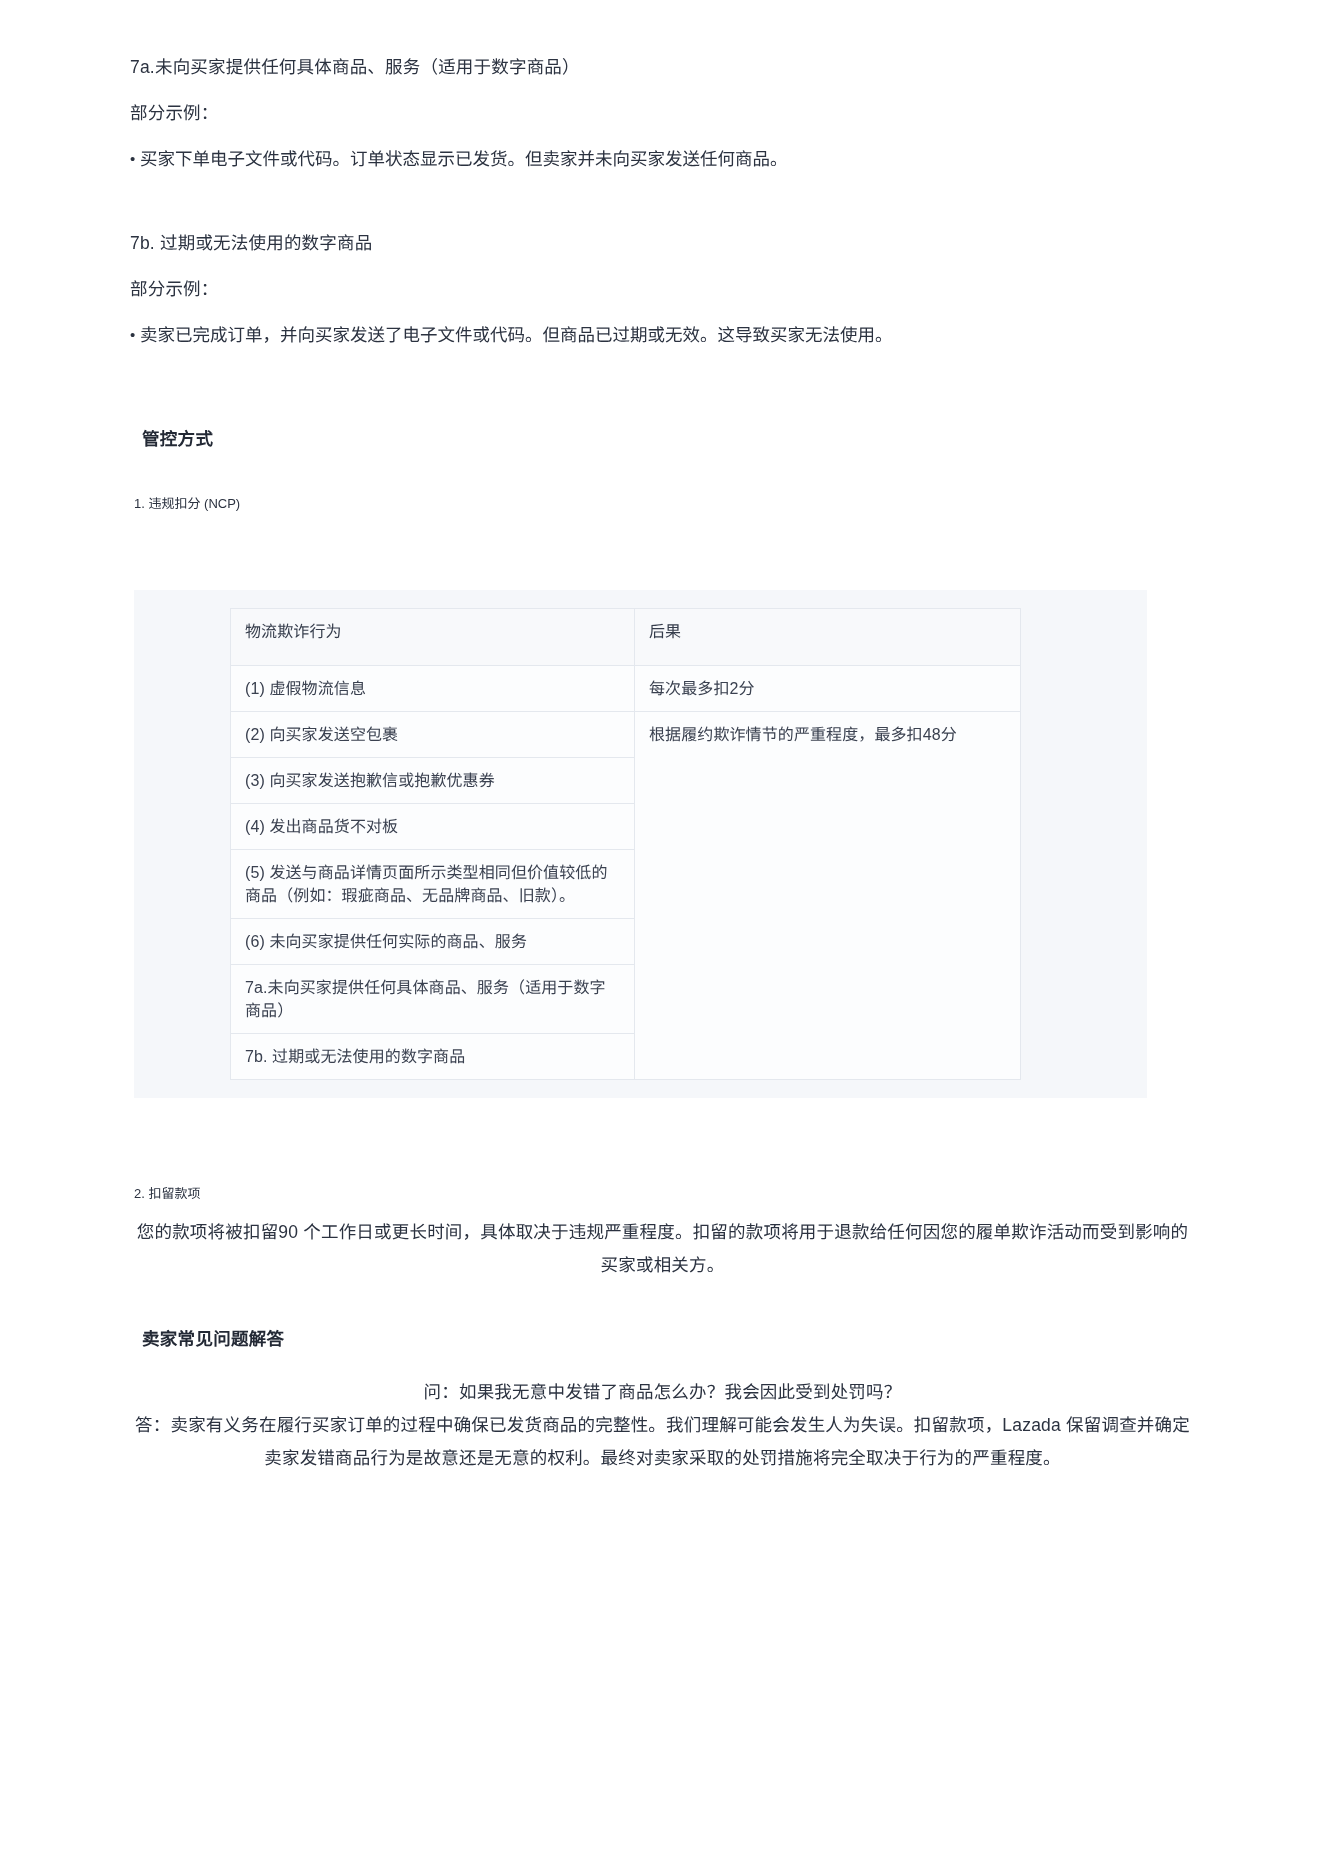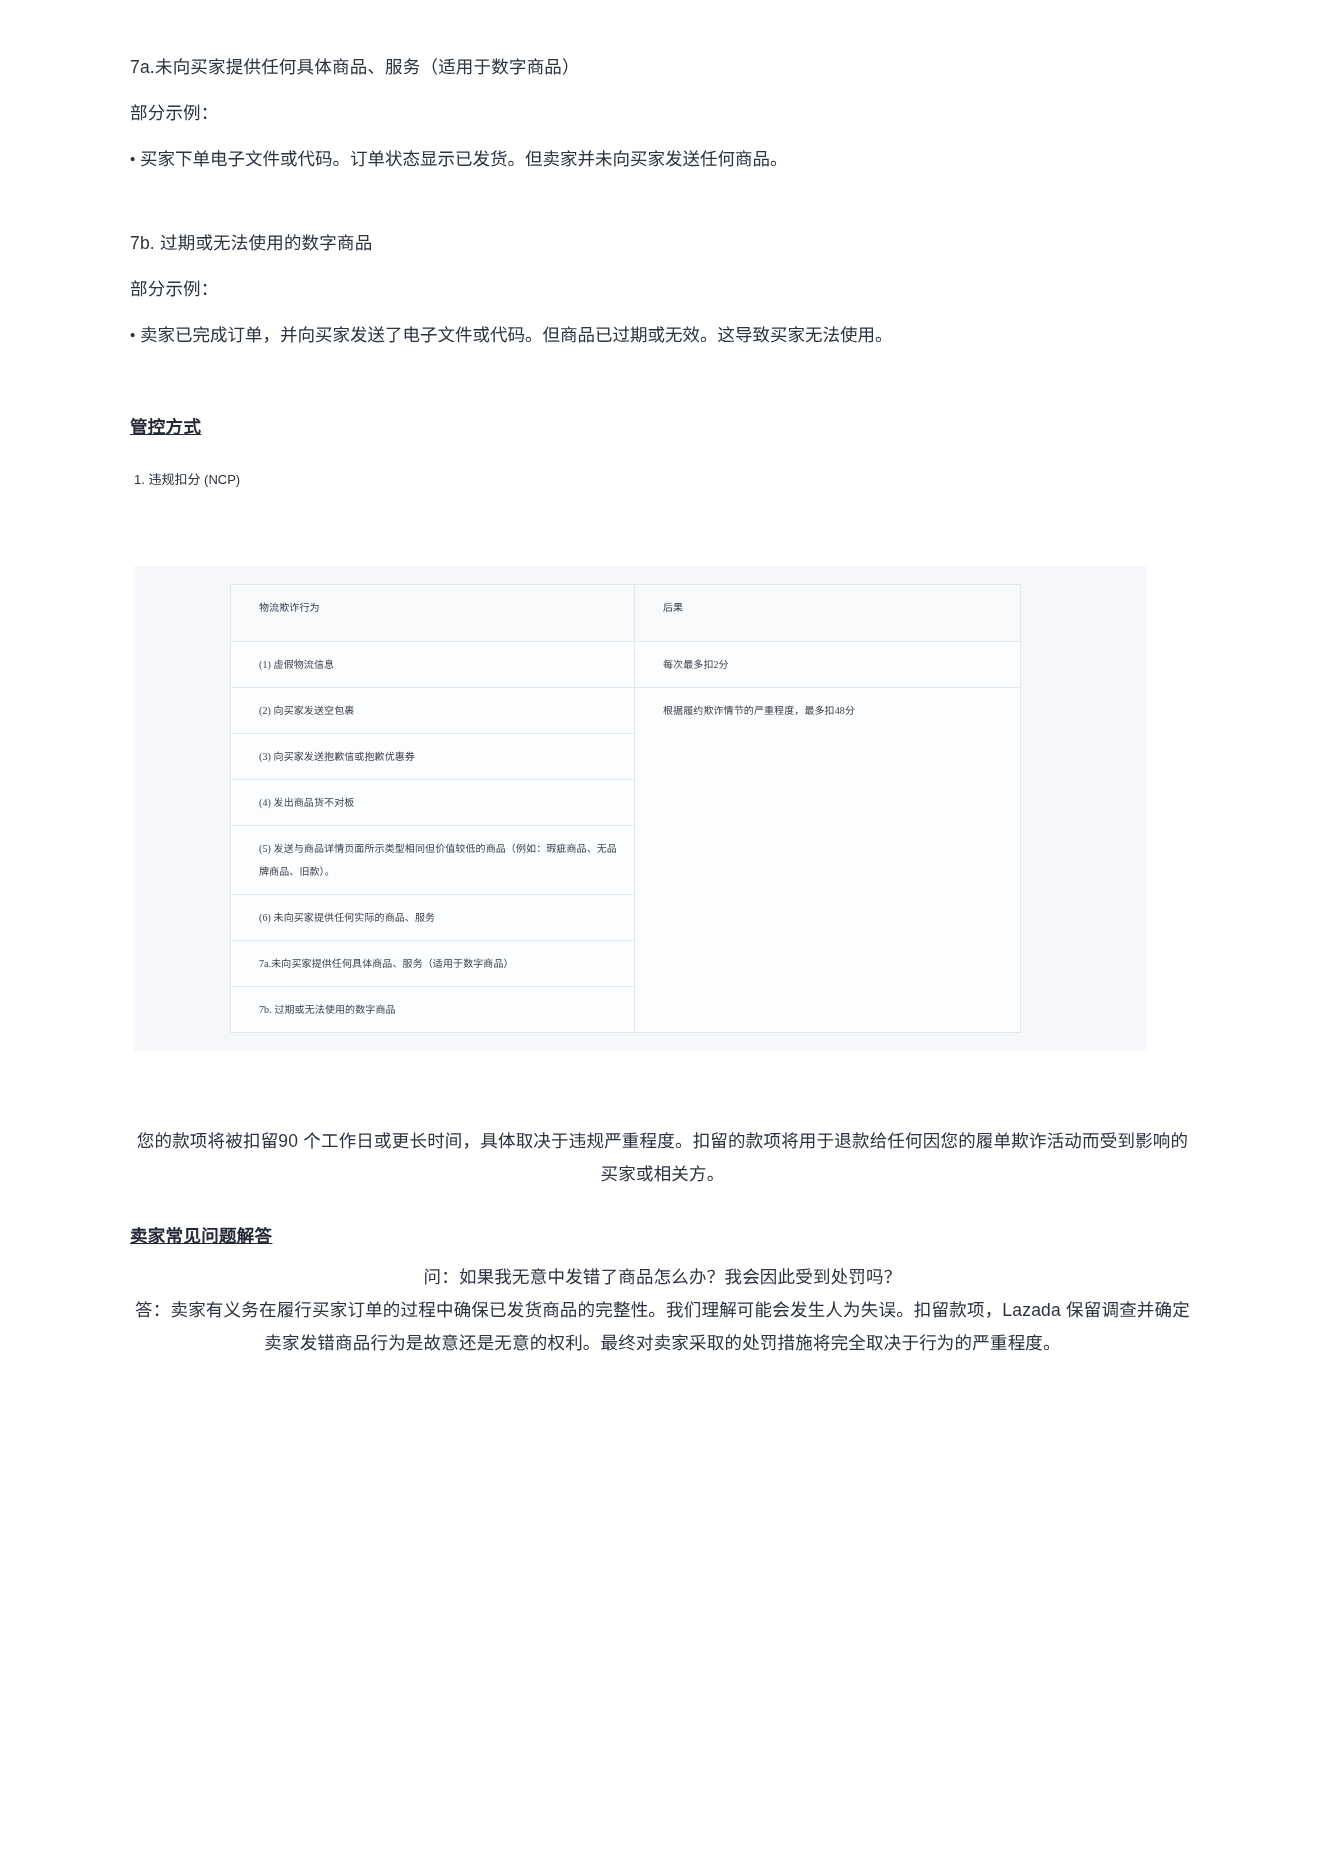--- a/index.html
+++ b/index.html
@@ -58,23 +58,22 @@
     line-height: 38px;
   }
   .bullet .btxt {
     flex: 1 1 auto;
   }
   .heading {
     font-size: 17.5px;
     font-weight: bold;
     color: #232935;
     line-height: 34px;
-    margin: 0;
+    margin: 12px;
     letter-spacing: 0.3px;
-    text-decoration: underline;
   }
   .subheading {
     font-size: 13px;
     line-height: 36px;
     color: #2b3240;
     margin: 4px;
   }
   .note-italic {
     font-size: 17.5px;
     font-style: italic;
@@ -105,30 +104,29 @@
     border-collapse: collapse;
     width: 790px;
     margin-left: 96px;
     background: #fbfcfd;
     table-layout: fixed;
   }
   table.ncp col.c1 { width: 404px; }
   table.ncp col.c2 { width: 386px; }
   table.ncp th, table.ncp td {
     border: 1px solid #e4e8ee;
-    padding: 11px 14px 11px 28px;
-    font-size: 10px;
+    padding: 11px 14px 11px 14px;
+    font-size: 16px;
     line-height: 23px;
     color: #3a4150;
     vertical-align: top;
     text-align: left;
     font-weight: normal;
     background: #fcfdfe;
     letter-spacing: 0.1px;
-    font-family: Liberation Serif, serif;
   }
   table.ncp th {
     background: #f8f9fb;
     color: #353c4b;
     height: 34px;
   }
   table.ncp td.merged {
     vertical-align: top;
   }
 </style>
@@ -208,20 +206,21 @@
           </tr>
         </tbody>
       </table>
     </div>
 
     <div class="gap-34"></div>
 
 
     <div class="gap-40"></div>
 
+    <p class="subheading">2. 扣留款项</p>
     <p class="para flow">您的款项将被扣留90 个工作日或更长时间，具体取决于违规严重程度。扣留的款项将用于退款给任何因您的履单欺诈活动而受到影响的买家或相关方。</p>
 
     <div class="gap-28"></div>
 
     <p class="heading">卖家常见问题解答</p>
     <div class="gap-8"></div>
     <p class="para flow">问：如果我无意中发错了商品怎么办？我会因此受到处罚吗？</p>
     <p class="para flow">答：卖家有义务在履行买家订单的过程中确保已发货商品的完整性。我们理解可能会发生人为失误。扣留款项，Lazada 保留调查并确定卖家发错商品行为是故意还是无意的权利。最终对卖家采取的处罚措施将完全取决于行为的严重程度。</p>
 
   </div>

